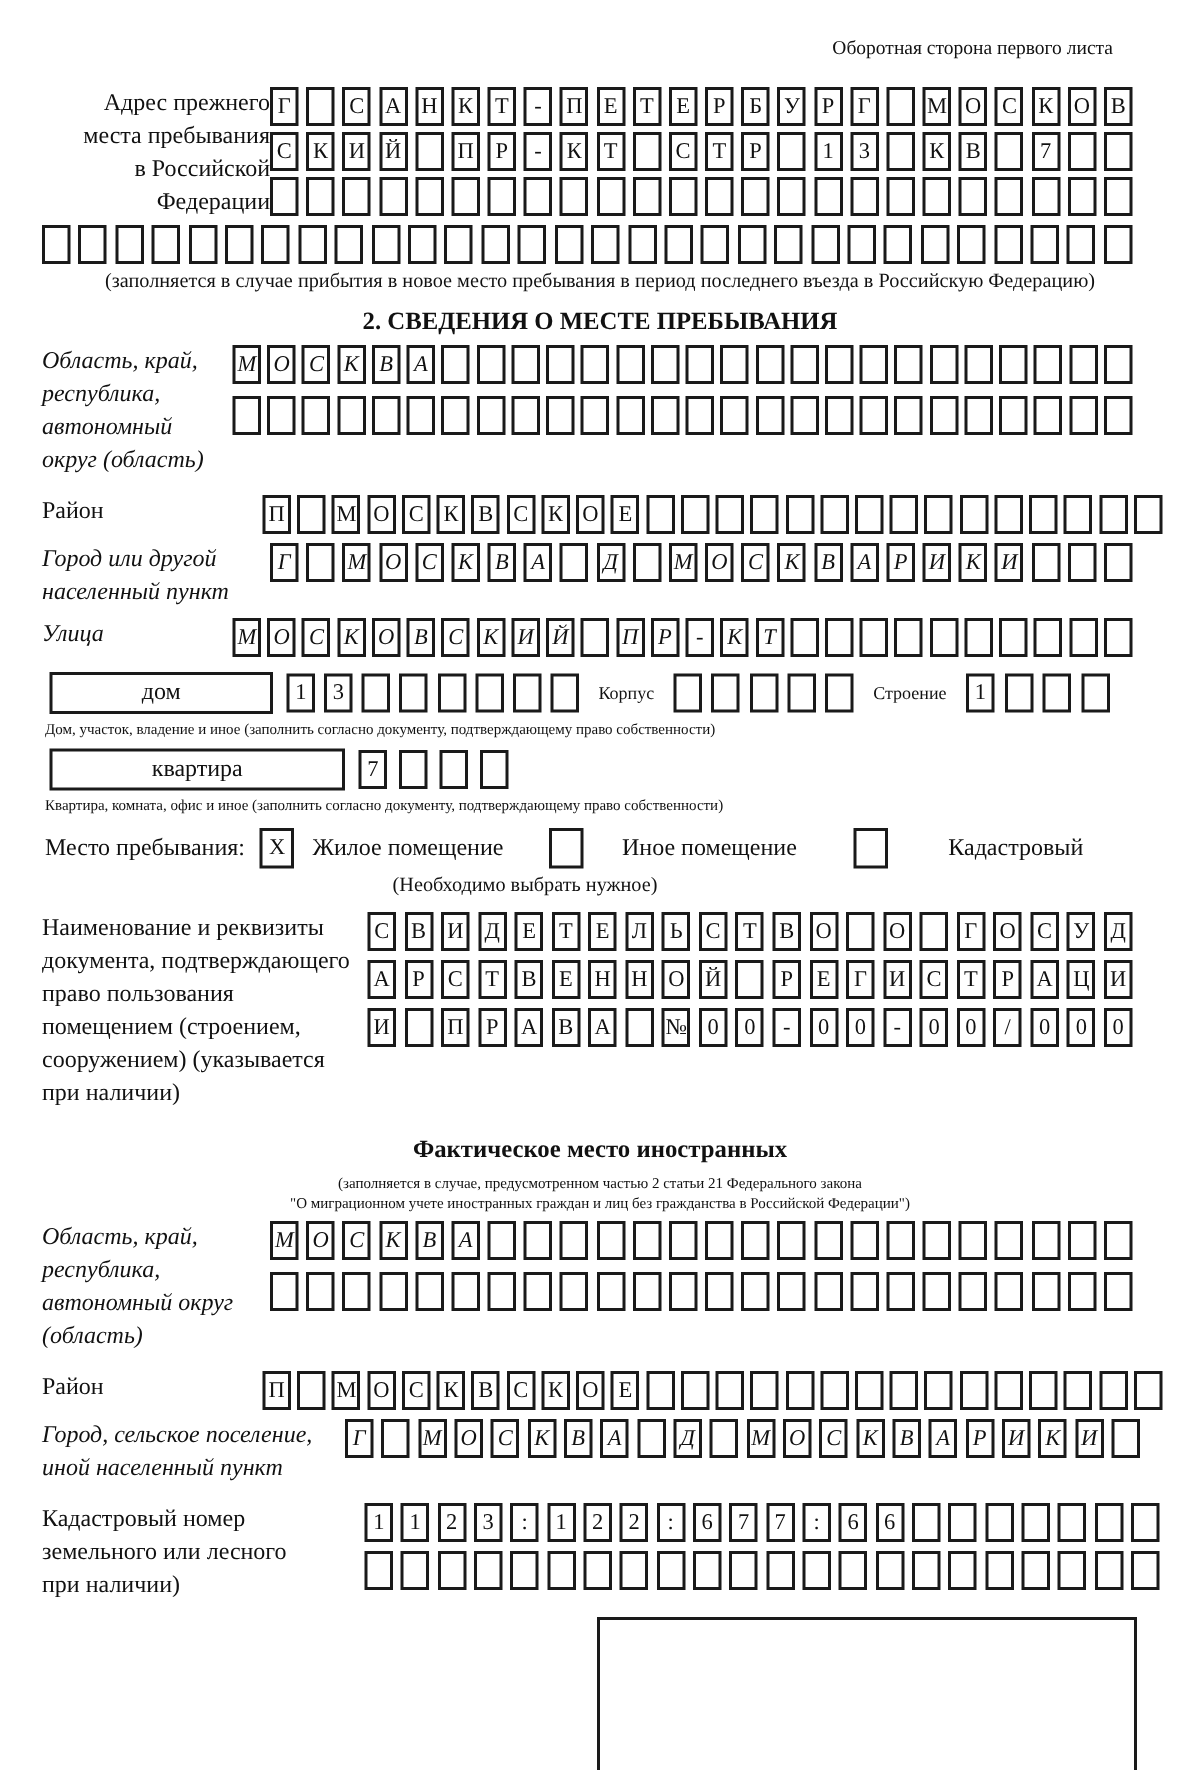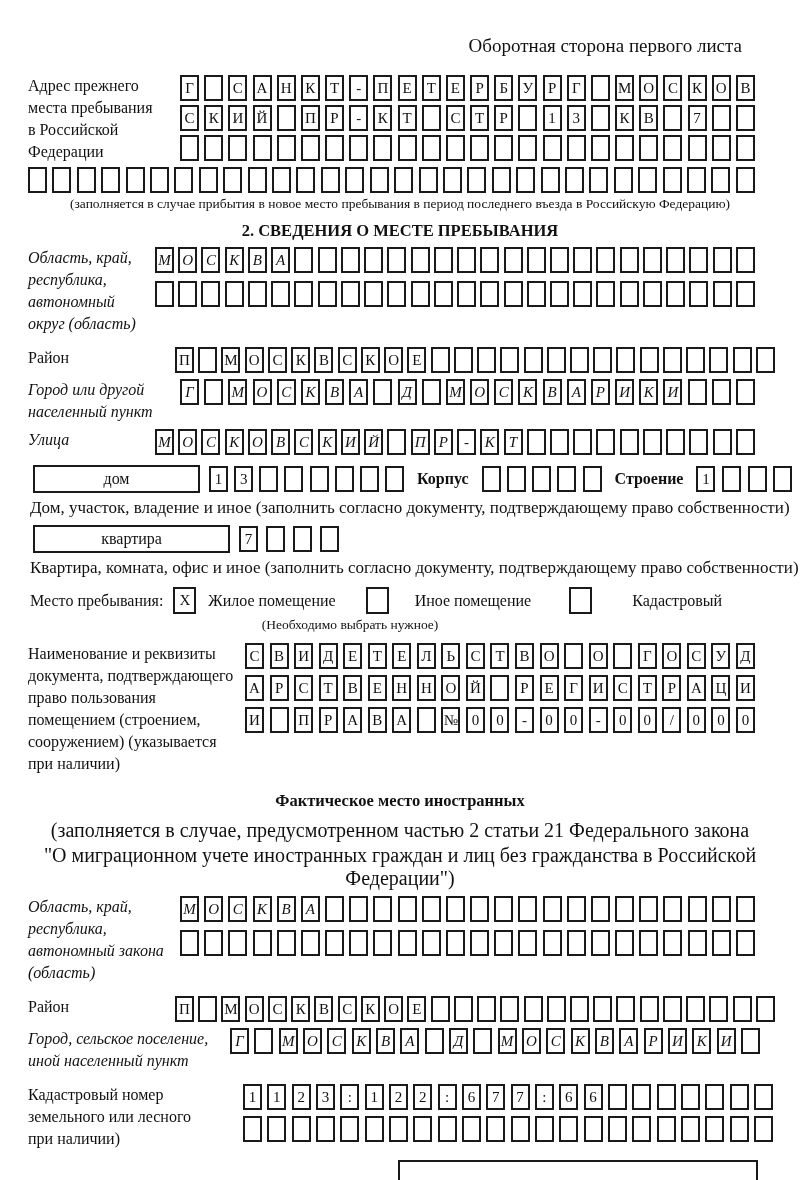--- a/index.html
+++ b/index.html
@@ -1,55 +1,55 @@
 <!DOCTYPE html>
 <html><head>
 <meta charset="utf-8">
 <style>
   html,body{margin:0;padding:0;background:#fff;}
   body{width:800px;height:1180px;overflow:hidden;color:#111;
        font-family:"Liberation Serif","DejaVu Serif",serif;}
   .page{width:800px;height:1180px;position:relative;}
-  .header-note{padding-top:24px;padding-right:58px;text-align:right;font-size:19px;margin-top:11px;}
+  .header-note{padding-top:24px;padding-right:58px;text-align:right;font-size:13px;}
   .flexrow{display:flex;align-items:flex-start;}
   .lbl{font-size:16px;line-height:22px;}
   .lbl div{white-space:nowrap;}
   .ml28{margin-left:28px;}
   .boxcol{display:flex;flex-direction:column;gap:4px;}
   .boxrow{display:flex;justify-content:space-between;}
   .cbox{width:19px;height:26px;border:2px solid #1a1a1a;box-sizing:border-box;
         display:inline-flex;align-items:center;justify-content:center;
         font-size:15px;line-height:1;flex:0 0 auto;background:#fff;}
   .w575{width:575px;} .w600{width:600px;} .w727{width:727px;}
   .w510{width:510px;} .w530{width:530px;} .w195{width:195px;}
   .w120{width:120px;} .w96{width:96px;} .w100{width:100px;}
   .caption{font-size:13.5px;text-align:center;margin-top:3px;}
-  .caption-left{font-size:17px;margin-left:30px;margin-top:5px;}
+  .caption-left{font-size:10px;margin-left:30px;margin-top:5px;}
   .sec-title{font-weight:bold;font-size:16.5px;text-align:center;margin-top:9px;}
   .widebox{border:2px solid #1a1a1a;height:28px;box-sizing:border-box;
            display:flex;align-items:center;justify-content:center;font-size:16px;}
   .houserow{display:flex;align-items:center;margin-left:33px;margin-top:10px;gap:9px;}
-  .inline-label{font-size:16px;white-space:nowrap;padding:0 4px;font-weight:bold;}
+  .inline-label{font-size:12px;white-space:nowrap;padding:0 4px;}
   .stayrow{display:flex;align-items:center;margin-left:30px;margin-top:9px;font-size:16px;}
   .chk{width:23px;height:27px;border:2px solid #1a1a1a;box-sizing:border-box;
        display:inline-flex;align-items:center;justify-content:center;font-size:15px;}
   .staynote{font-size:13.5px;margin-left:180px;margin-top:3px;width:340px;text-align:center;}
-  .center-note{font-size:20px;text-align:center;margin-top:2px;}
+  .center-note{font-size:10px;text-align:center;margin-top:2px;}
   .stampbox{margin-left:398px;margin-top:10px;width:360px;height:170px;
             border:2px solid #1a1a1a;box-sizing:border-box;background:#fff;}
   .mt4{margin-top:4px;} .mt6{margin-top:6px;font-style:italic;} .mt10{margin-top:10px;} .mt12{margin-top:12px;gap:20px;}
 </style>
 </head>
 <body>
 
 <div class="page">
 
   <div class="header-note">Оборотная сторона первого листа</div>
 
-  <div class="flexrow ml28" style="margin-top:18px;">
+  <div class="flexrow ml28" style="margin-top:18px;text-align:right;">
     <div class="lbl" style="width:152px;">
         <div>Адрес прежнего</div>
         <div>места пребывания</div>
         <div>в Российской</div>
         <div>Федерации</div>
       </div>
     <div class="boxcol">
       <div class="boxrow w575">
           <span class="cbox">Г</span>
           <span class="cbox"></span>
@@ -324,21 +324,21 @@
         <span class="cbox"></span>
         <span class="cbox"></span>
         <span class="cbox"></span>
         <span class="cbox"></span>
         <span class="cbox"></span>
         <span class="cbox"></span>
       </div>
   </div>
 
   <div class="houserow">
-    <div class="widebox" style="width:167px;">
+    <div class="widebox" style="width:149px;">
         <span>дом</span>
       </div>
     <div class="boxrow w195">
         <span class="cbox">1</span>
         <span class="cbox">3</span>
         <span class="cbox"></span>
         <span class="cbox"></span>
         <span class="cbox"></span>
         <span class="cbox"></span>
         <span class="cbox"></span>
@@ -469,21 +469,21 @@
   </div>
 
   <div class="sec-title" style="margin-top:16px;">Фактическое место иностранных</div>
   <div class="center-note" style="margin-top:8px;">(заполняется в случае, предусмотренном частью 2 статьи 21 Федерального закона</div>
   <div class="center-note">"О миграционном учете иностранных граждан и лиц без гражданства в Российской Федерации")</div>
 
   <div class="flexrow ml28 mt6">
     <div class="lbl" style="width:152px;">
         <div>Область, край,</div>
         <div>республика,</div>
-        <div>автономный закона</div>
+        <div>автономный округ</div>
         <div>(область)</div>
       </div>
     <div class="boxcol" style="gap:8px;">
       <div class="boxrow w575">
           <span class="cbox">М</span>
           <span class="cbox">О</span>
           <span class="cbox">С</span>
           <span class="cbox">К</span>
           <span class="cbox">В</span>
           <span class="cbox">А</span>

